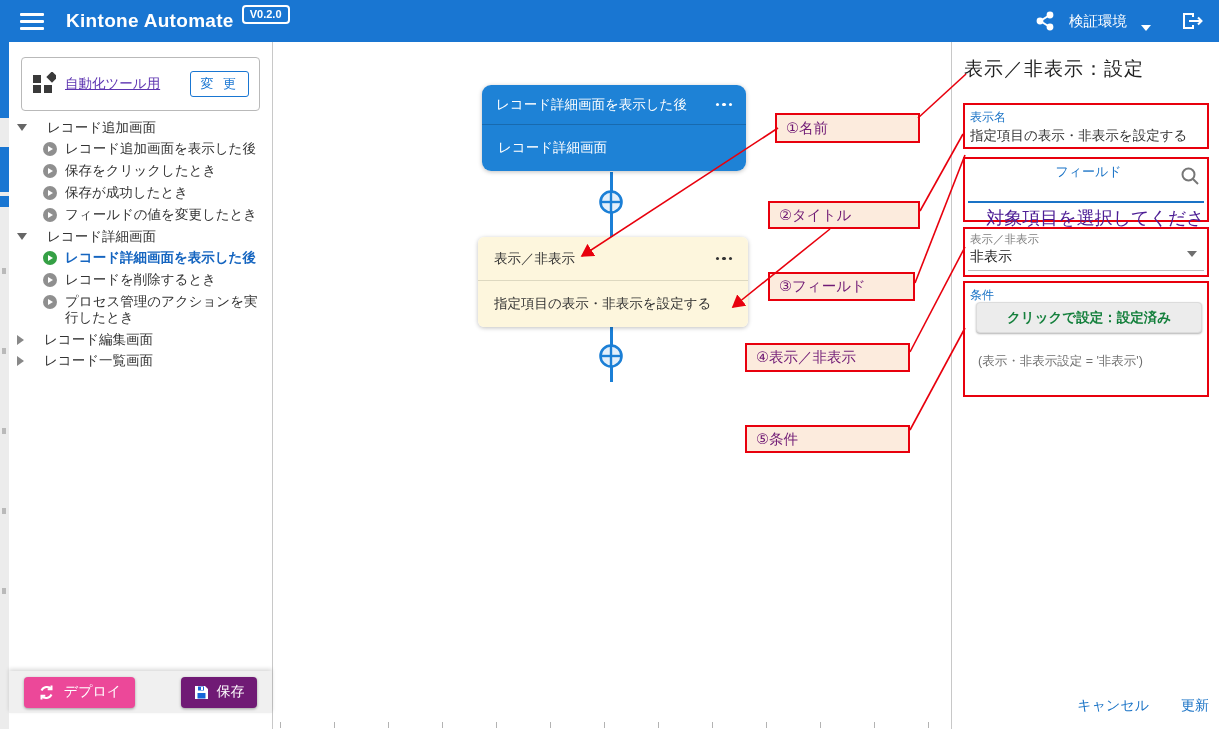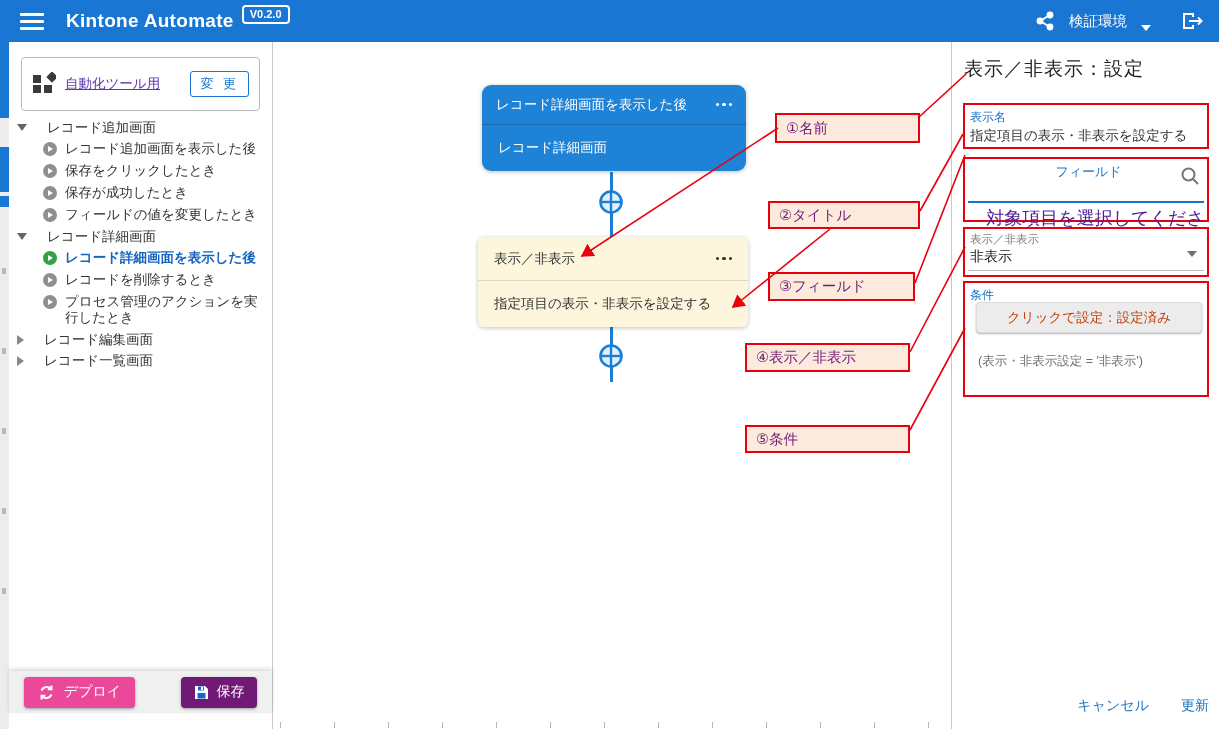--- a/index.html
+++ b/index.html
@@ -74,21 +74,21 @@
   .rb4 { top:239px; height:116px; }
   .f-label-blue { font-size:12px; color:#1a73c6; margin:4px 0 1px 5px; }
   .f-value { font-size:13.5px; color:#333; margin-left:5px; }
   .field-underline { position:absolute; left:3px; right:3px; top:42px; height:2px; background:#1a73c6; }
   .f-helper { position:absolute; left:19px; top:47px; font-size:18px; color:#4c1d95; }
   .search-ic { position:absolute; right:7px; top:7px; }
   .f-label-gray { font-size:11.5px; color:#7d7d7d; margin:3px 0 1px 5px; }
   .sel-value { font-size:14px; color:#222; margin-left:5px; }
   .sel-caret { position:absolute; right:10px; top:22px; width:0; height:0; border-left:5px solid transparent; border-right:5px solid transparent; border-top:6px solid #6f6f6f; }
   .sel-underline { position:absolute; left:3px; right:3px; bottom:4px; height:1px; background:#bdbdbd; }
-  .cond-btn { position:absolute; left:11px; top:19px; width:226px; height:31px; background:#ececec; border:1px solid #dcdcdc; border-radius:4px; box-shadow:0 1px 2px rgba(0,0,0,.3); font-size:13.5px; color:#c2410c; display:flex; align-items:center; justify-content:center; cursor:pointer; font-family:inherit; }
+  .cond-btn { position:absolute; left:11px; top:19px; width:226px; height:31px; background:#ececec; border:1px solid #dcdcdc; border-radius:4px; box-shadow:0 1px 2px rgba(0,0,0,.3); font-size:13.5px; color:#15803d; display:flex; align-items:center; justify-content:center; cursor:pointer; font-family:inherit;font-weight:bold; }
   .cond-summary { position:absolute; left:13px; top:70px; font-size:12.5px; color:#6f6f6f; }
   .panel-actions { position:absolute; right:10px; bottom:14px; display:flex; gap:32px; }
   .txt-btn { font-size:14px; color:#1a73c6; cursor:pointer; background:none; border:none; font-family:inherit; }
 
   
   .ticks { position:absolute; left:11px; right:0; bottom:1px; height:6px; background:repeating-linear-gradient(to right, transparent 0 53px, #b3b3b3 53px 54px); z-index:4; }
 </style>
 </head>
 <body>
 

